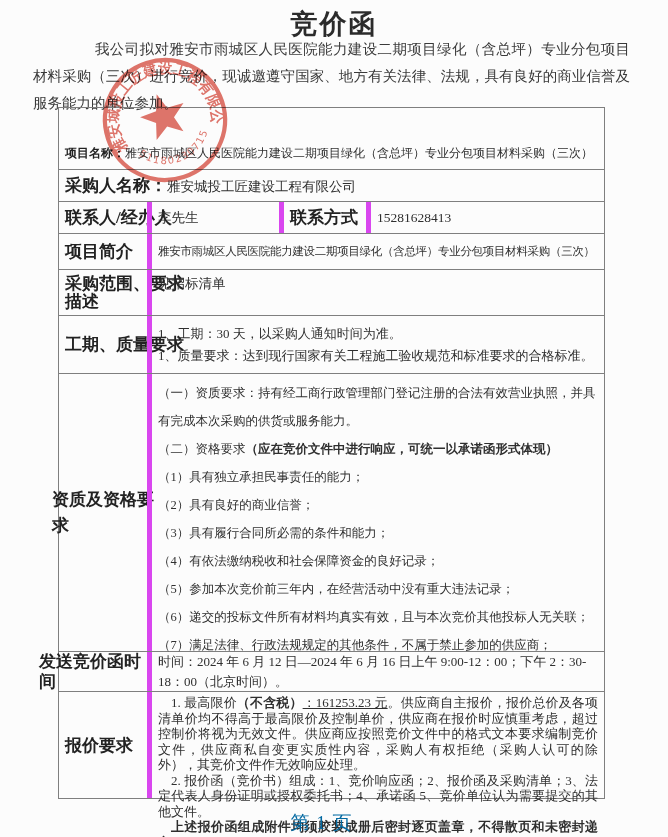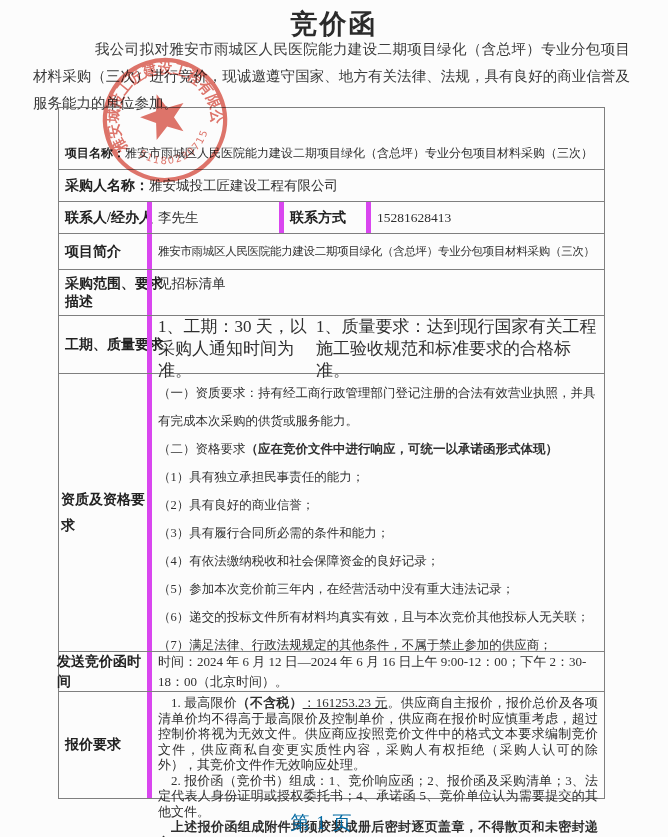--- a/index.html
+++ b/index.html
@@ -28,40 +28,40 @@
   
   .doc-table{
     position:absolute;left:58px;top:107px;width:547px;
     border:1px solid #7f7f7f;box-sizing:border-box;
     font-size:13.5px;color:#2f2f2f;
   }
   .row{display:flex;box-sizing:border-box;border-top:1px solid #7f7f7f;}
   .row:first-child{border-top:none;}
   .cell{box-sizing:border-box;padding:0 6px;border-left:5px solid #d946ef;}
   .cell:first-child{border-left:none;}
-  .lbl{font-weight:bold;color:#222;white-space:pre;font-size:14px;}
+  .lbl{font-weight:bold;color:#222;white-space:pre;font-size:17px;}
   .labelcol{width:88px;flex:none;}
   .r1{height:61px;align-items:flex-end;}
   .r1 .cell{width:100%;padding-bottom:7px;font-size:12px;}
   .r2{height:32px;align-items:center;}
   .r3{height:32px;align-items:stretch;}
   .r3 .cell{display:flex;align-items:center;}
   .r3 .c1{width:88px;flex:none;}
   .r3 .c2{width:132px;flex:none;}
   .r3 .c3{width:87px;flex:none;}
   .r3 .c4{flex:1;}
   .r4{height:36px;align-items:stretch;}
   .r4 .cell{display:flex;align-items:center;}
   .r4 .val{font-size:11.5px;letter-spacing:-0.3px;}
   .r5{height:46px;}
   .r5 .cell{padding-top:5px;}
   .r5 .lbl{line-height:18px;}
   .r6{height:58px;align-items:stretch;}
   .r6 .c1{display:flex;align-items:center;}
-  .r6 .val{display:flex;flex-direction:row;justify-content:center;font-size:17px;line-height:22px;}
+  .r6 .val{display:flex;flex-direction:column;justify-content:center;font-size:13px;line-height:22px;}
   .r7{height:278px;align-items:stretch;}
   .r7 .c1{display:flex;align-items:center;justify-content:center;}
   .r7 .lbl{line-height:26px;}
   .r7 .val{padding-top:5px;font-size:12.5px;}
   .r7 .val p{margin:0;line-height:28px;}
   .r8{height:40px;align-items:stretch;}
   .r8 .c1{display:flex;align-items:center;justify-content:flex-end;}
   .r8 .lbl{line-height:20px;}
   .r8 .val{display:flex;align-items:center;font-size:13px;line-height:20px;}
   .r9{height:107px;align-items:stretch;}

